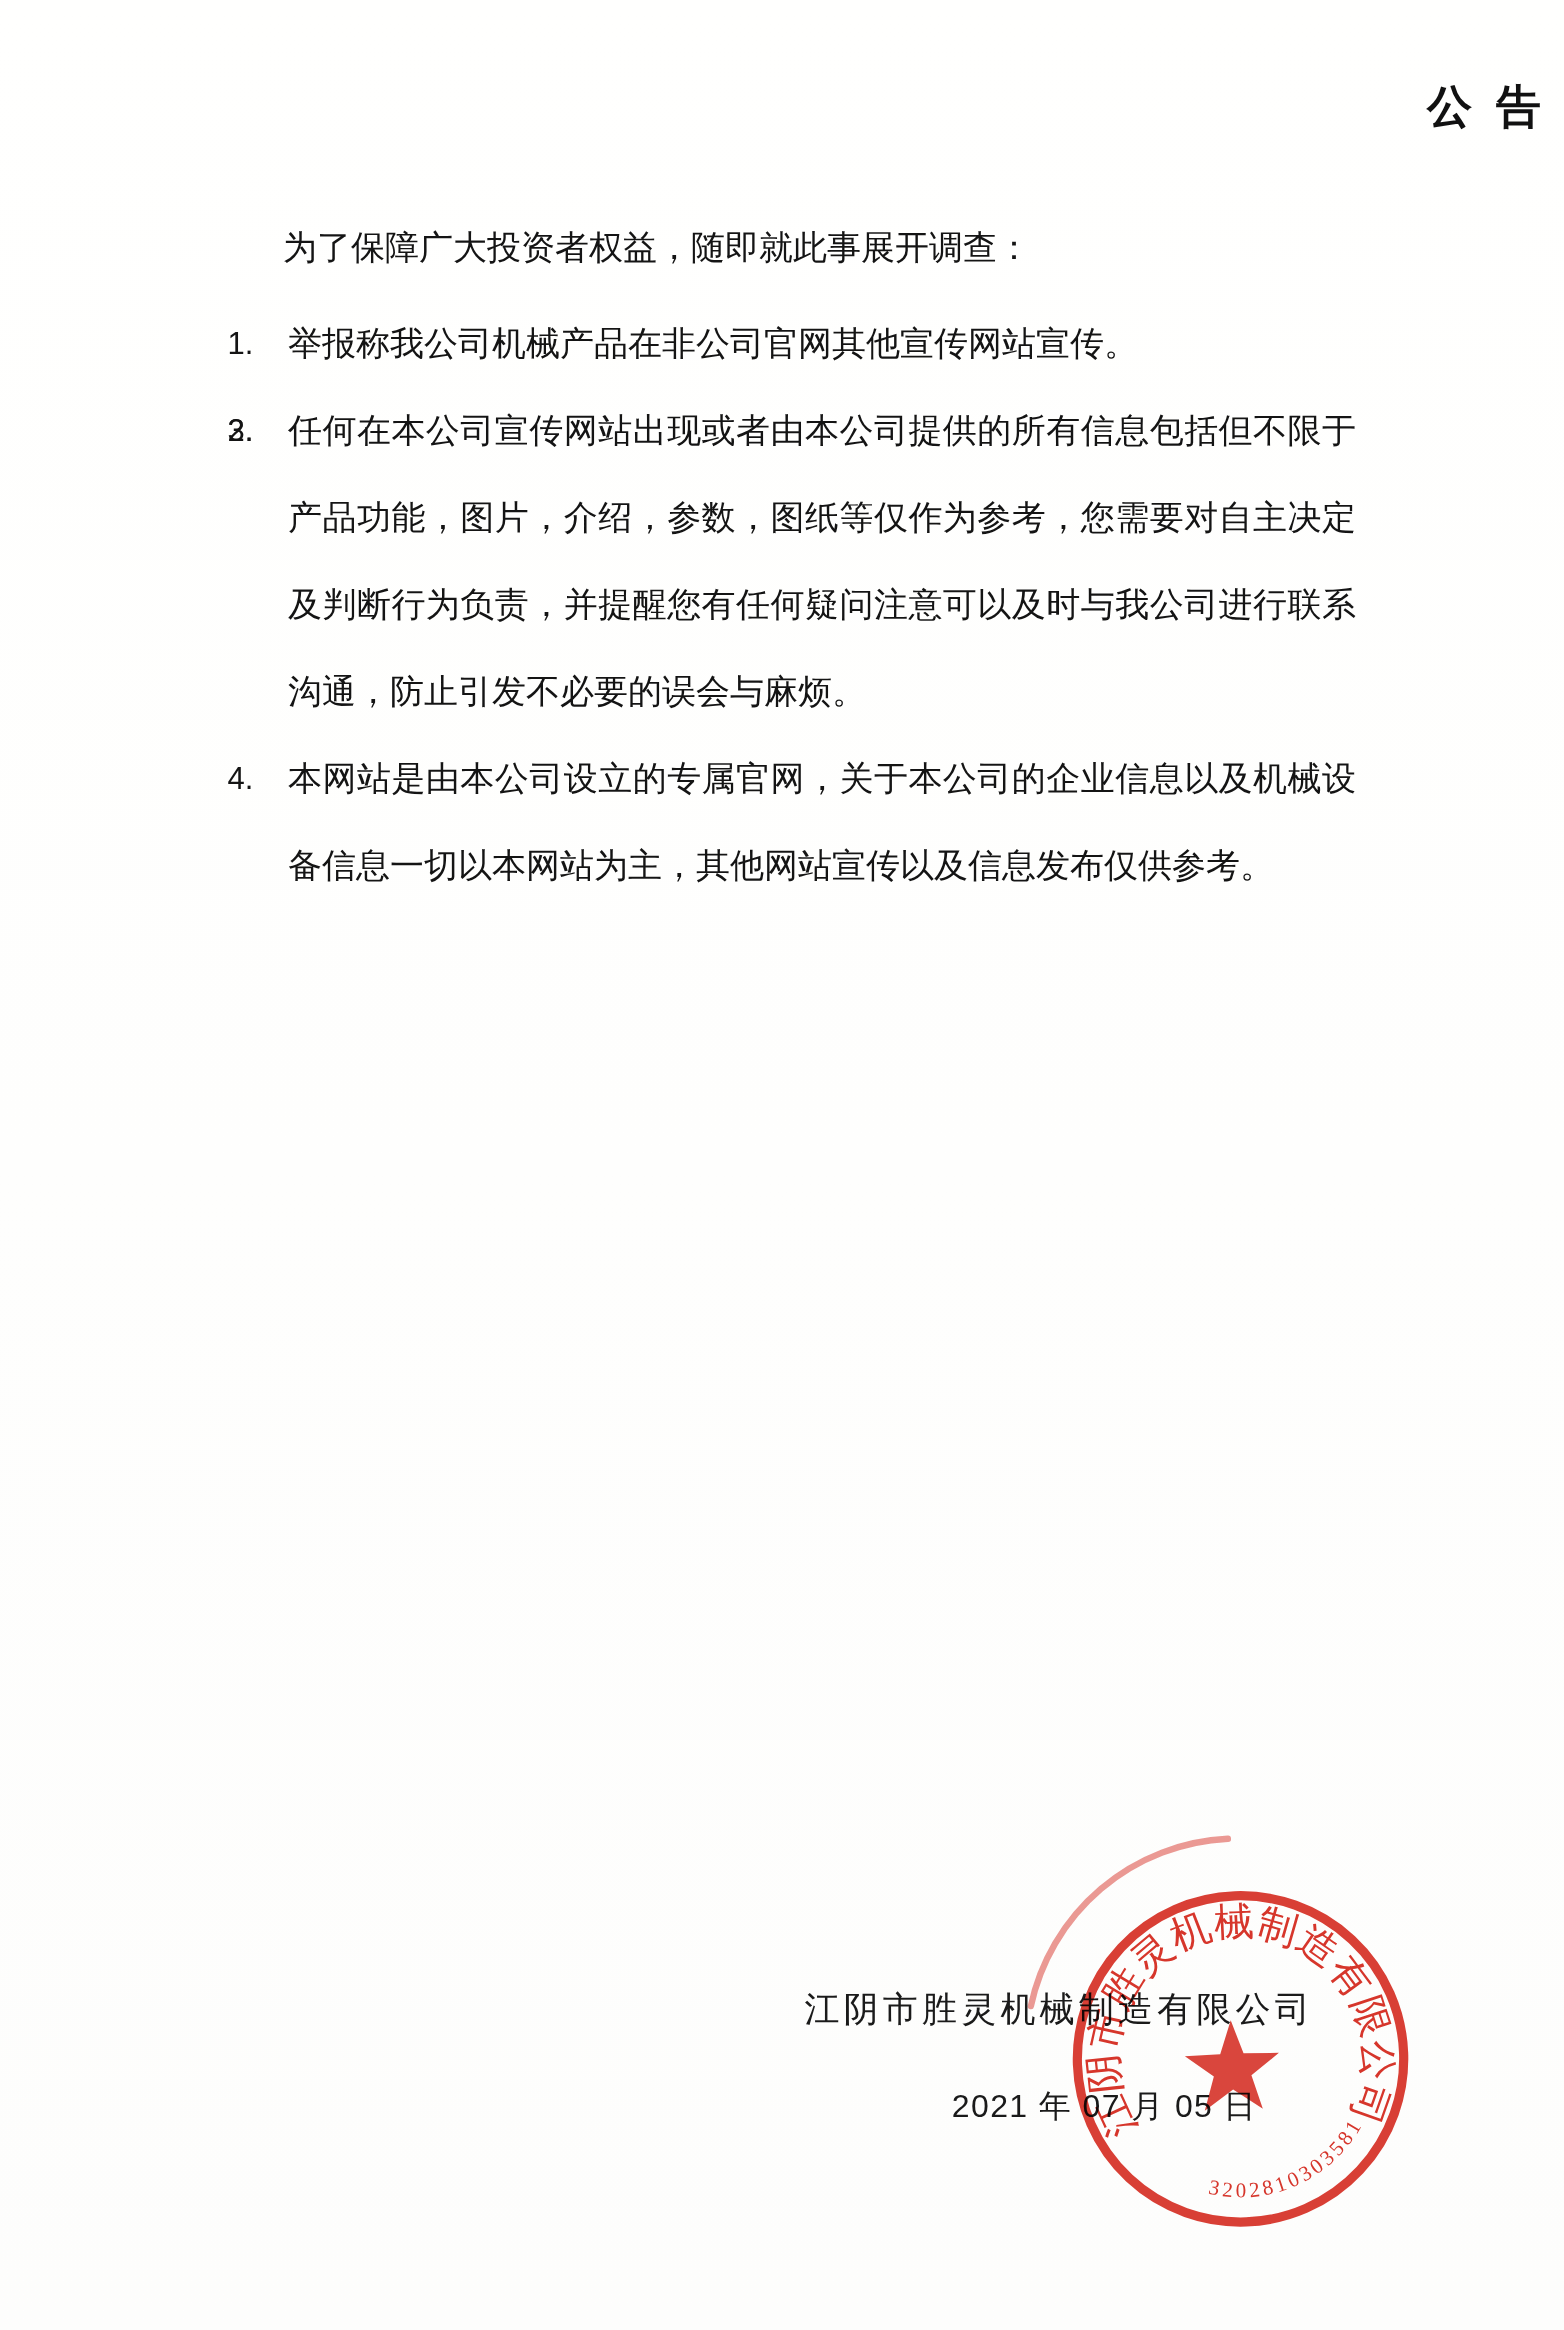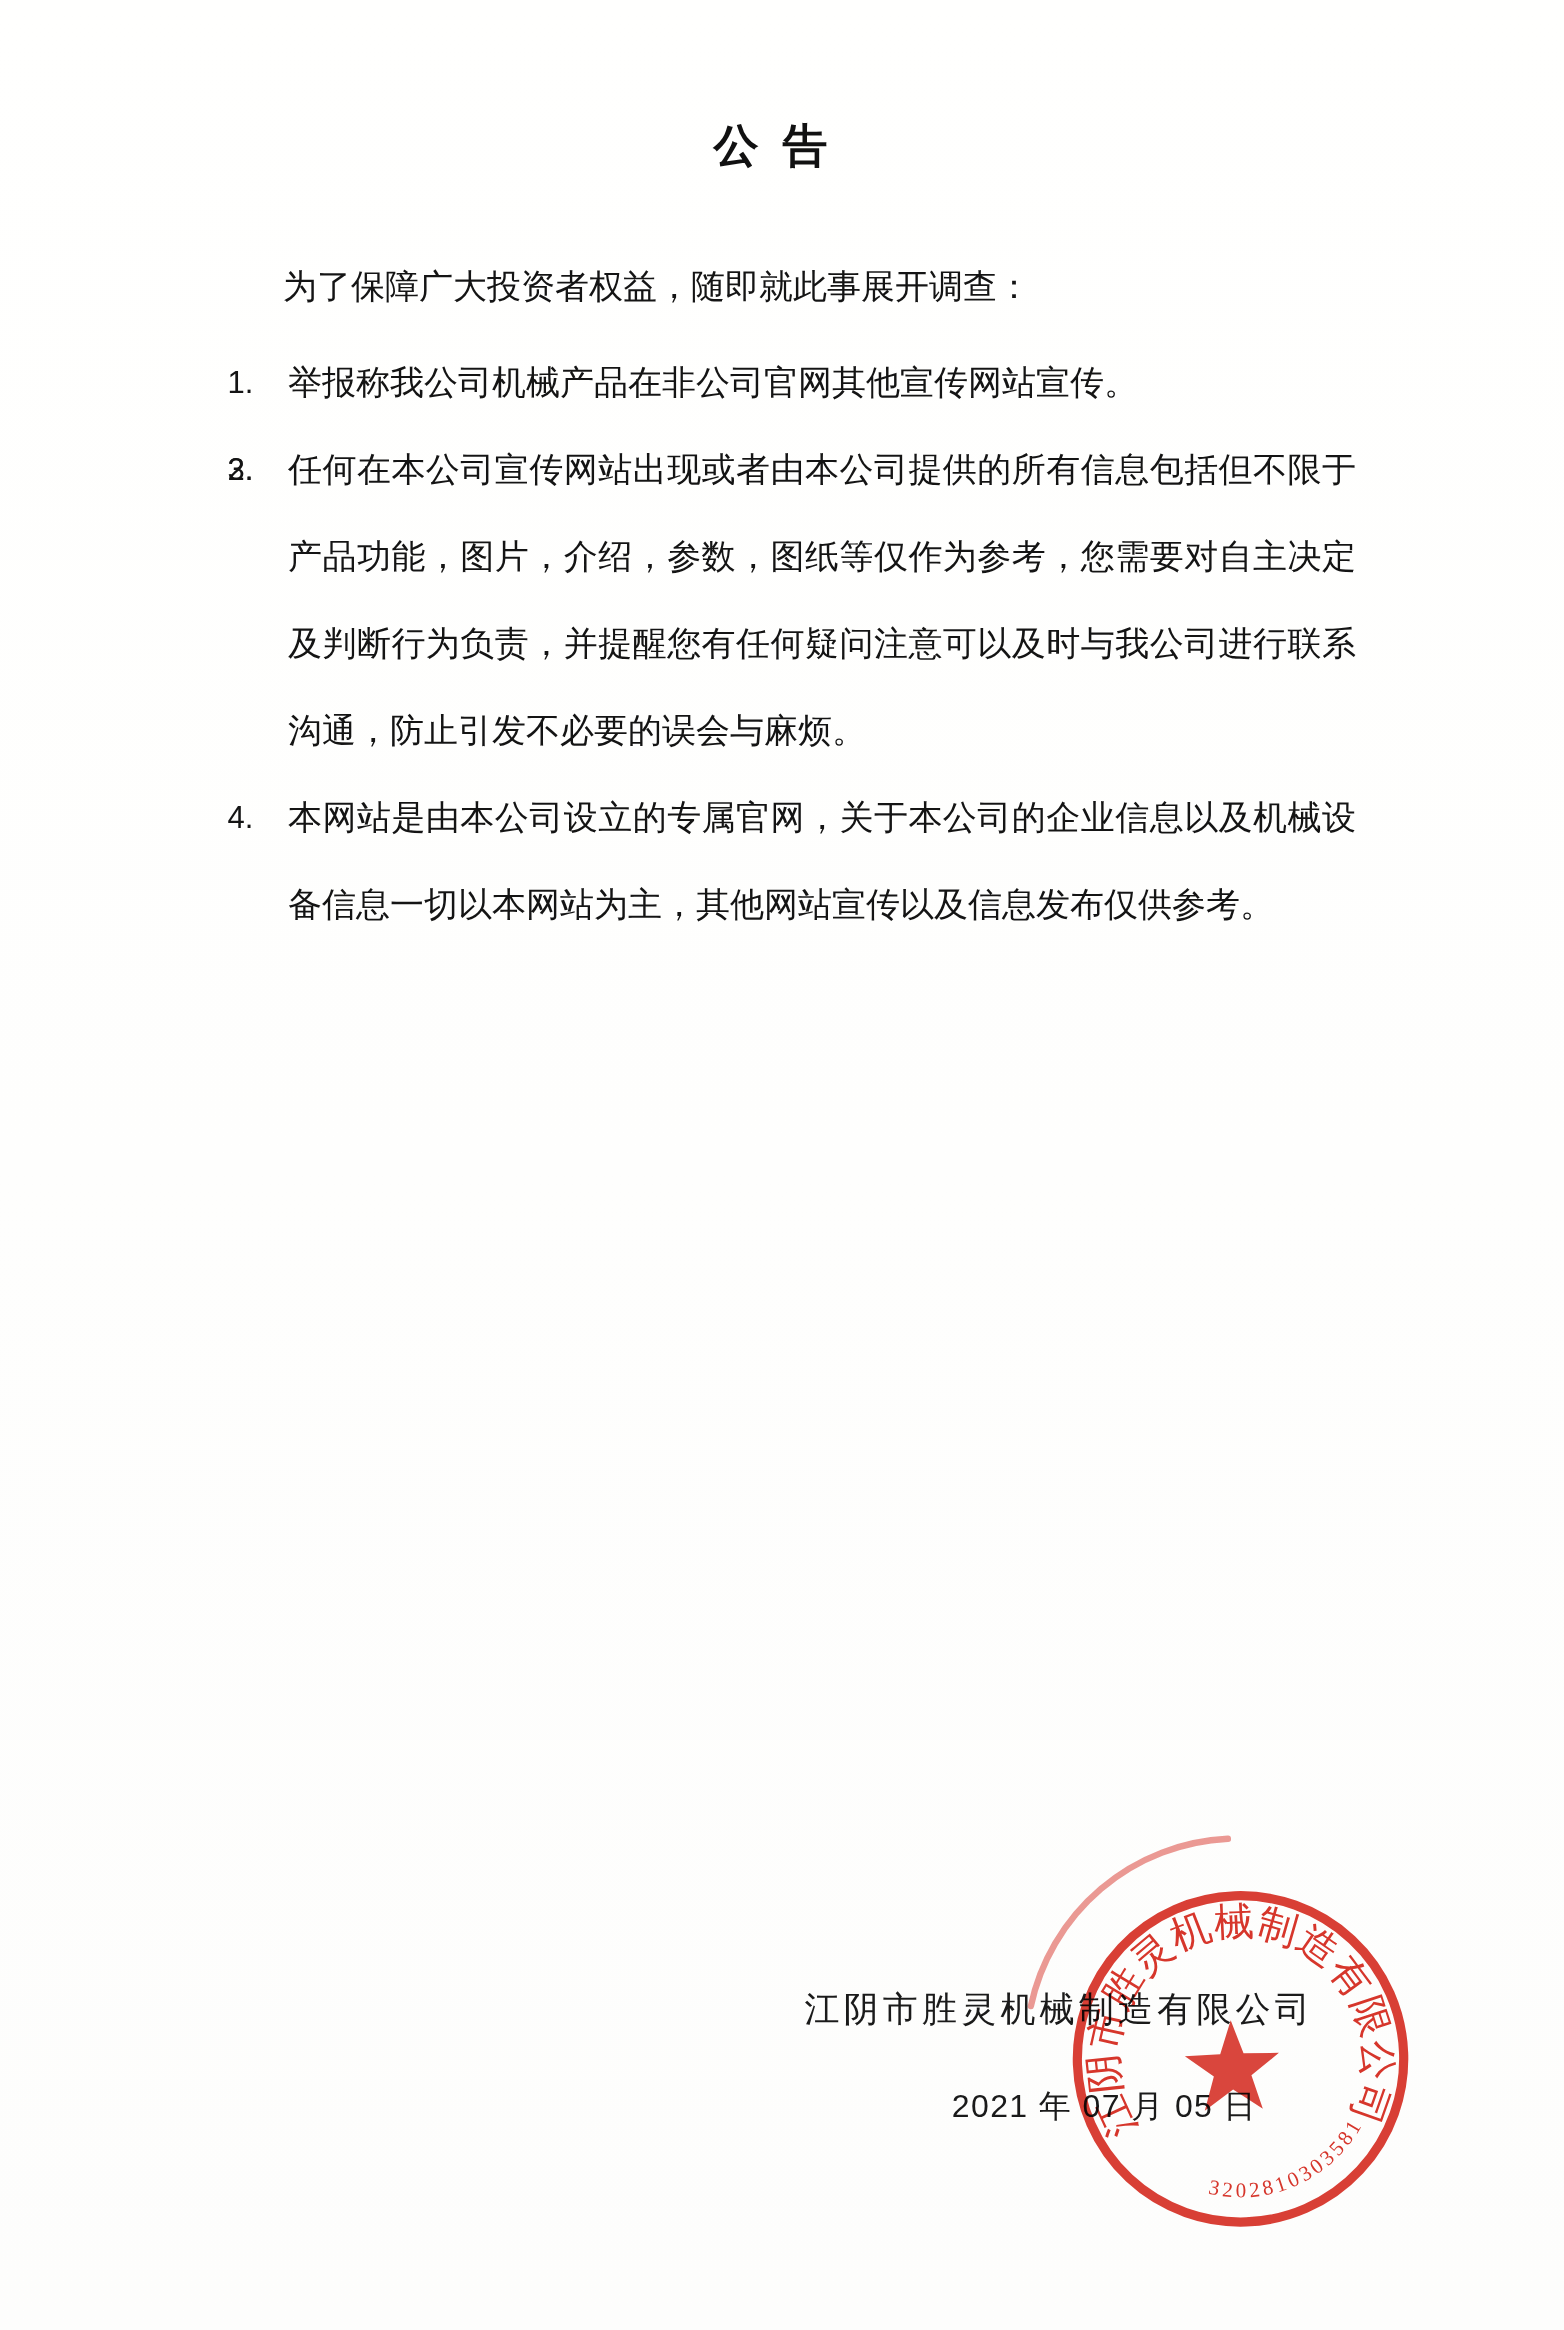--- a/index.html
+++ b/index.html
@@ -10,22 +10,22 @@
     font-family:"Liberation Serif","DejaVu Serif",serif;
     color:#161616;
     -webkit-font-smoothing:antialiased;
   }
   .page{
     position:absolute;inset:0;
     background:linear-gradient(180deg,#fffffe 0%,#fdfdfc 100%);
     overflow:hidden;
   }
   .title{
-    margin-top:116px;
-    text-align:center;
+    margin-top:77px;
+    text-align:right;
     font-size:45px;
     font-weight:700;
     letter-spacing:24px;
     color:#111;
   }
   .content{
     margin:67px 209px 0 212px;
     font-size:34px;
     line-height:87px;
     text-align:justify;

